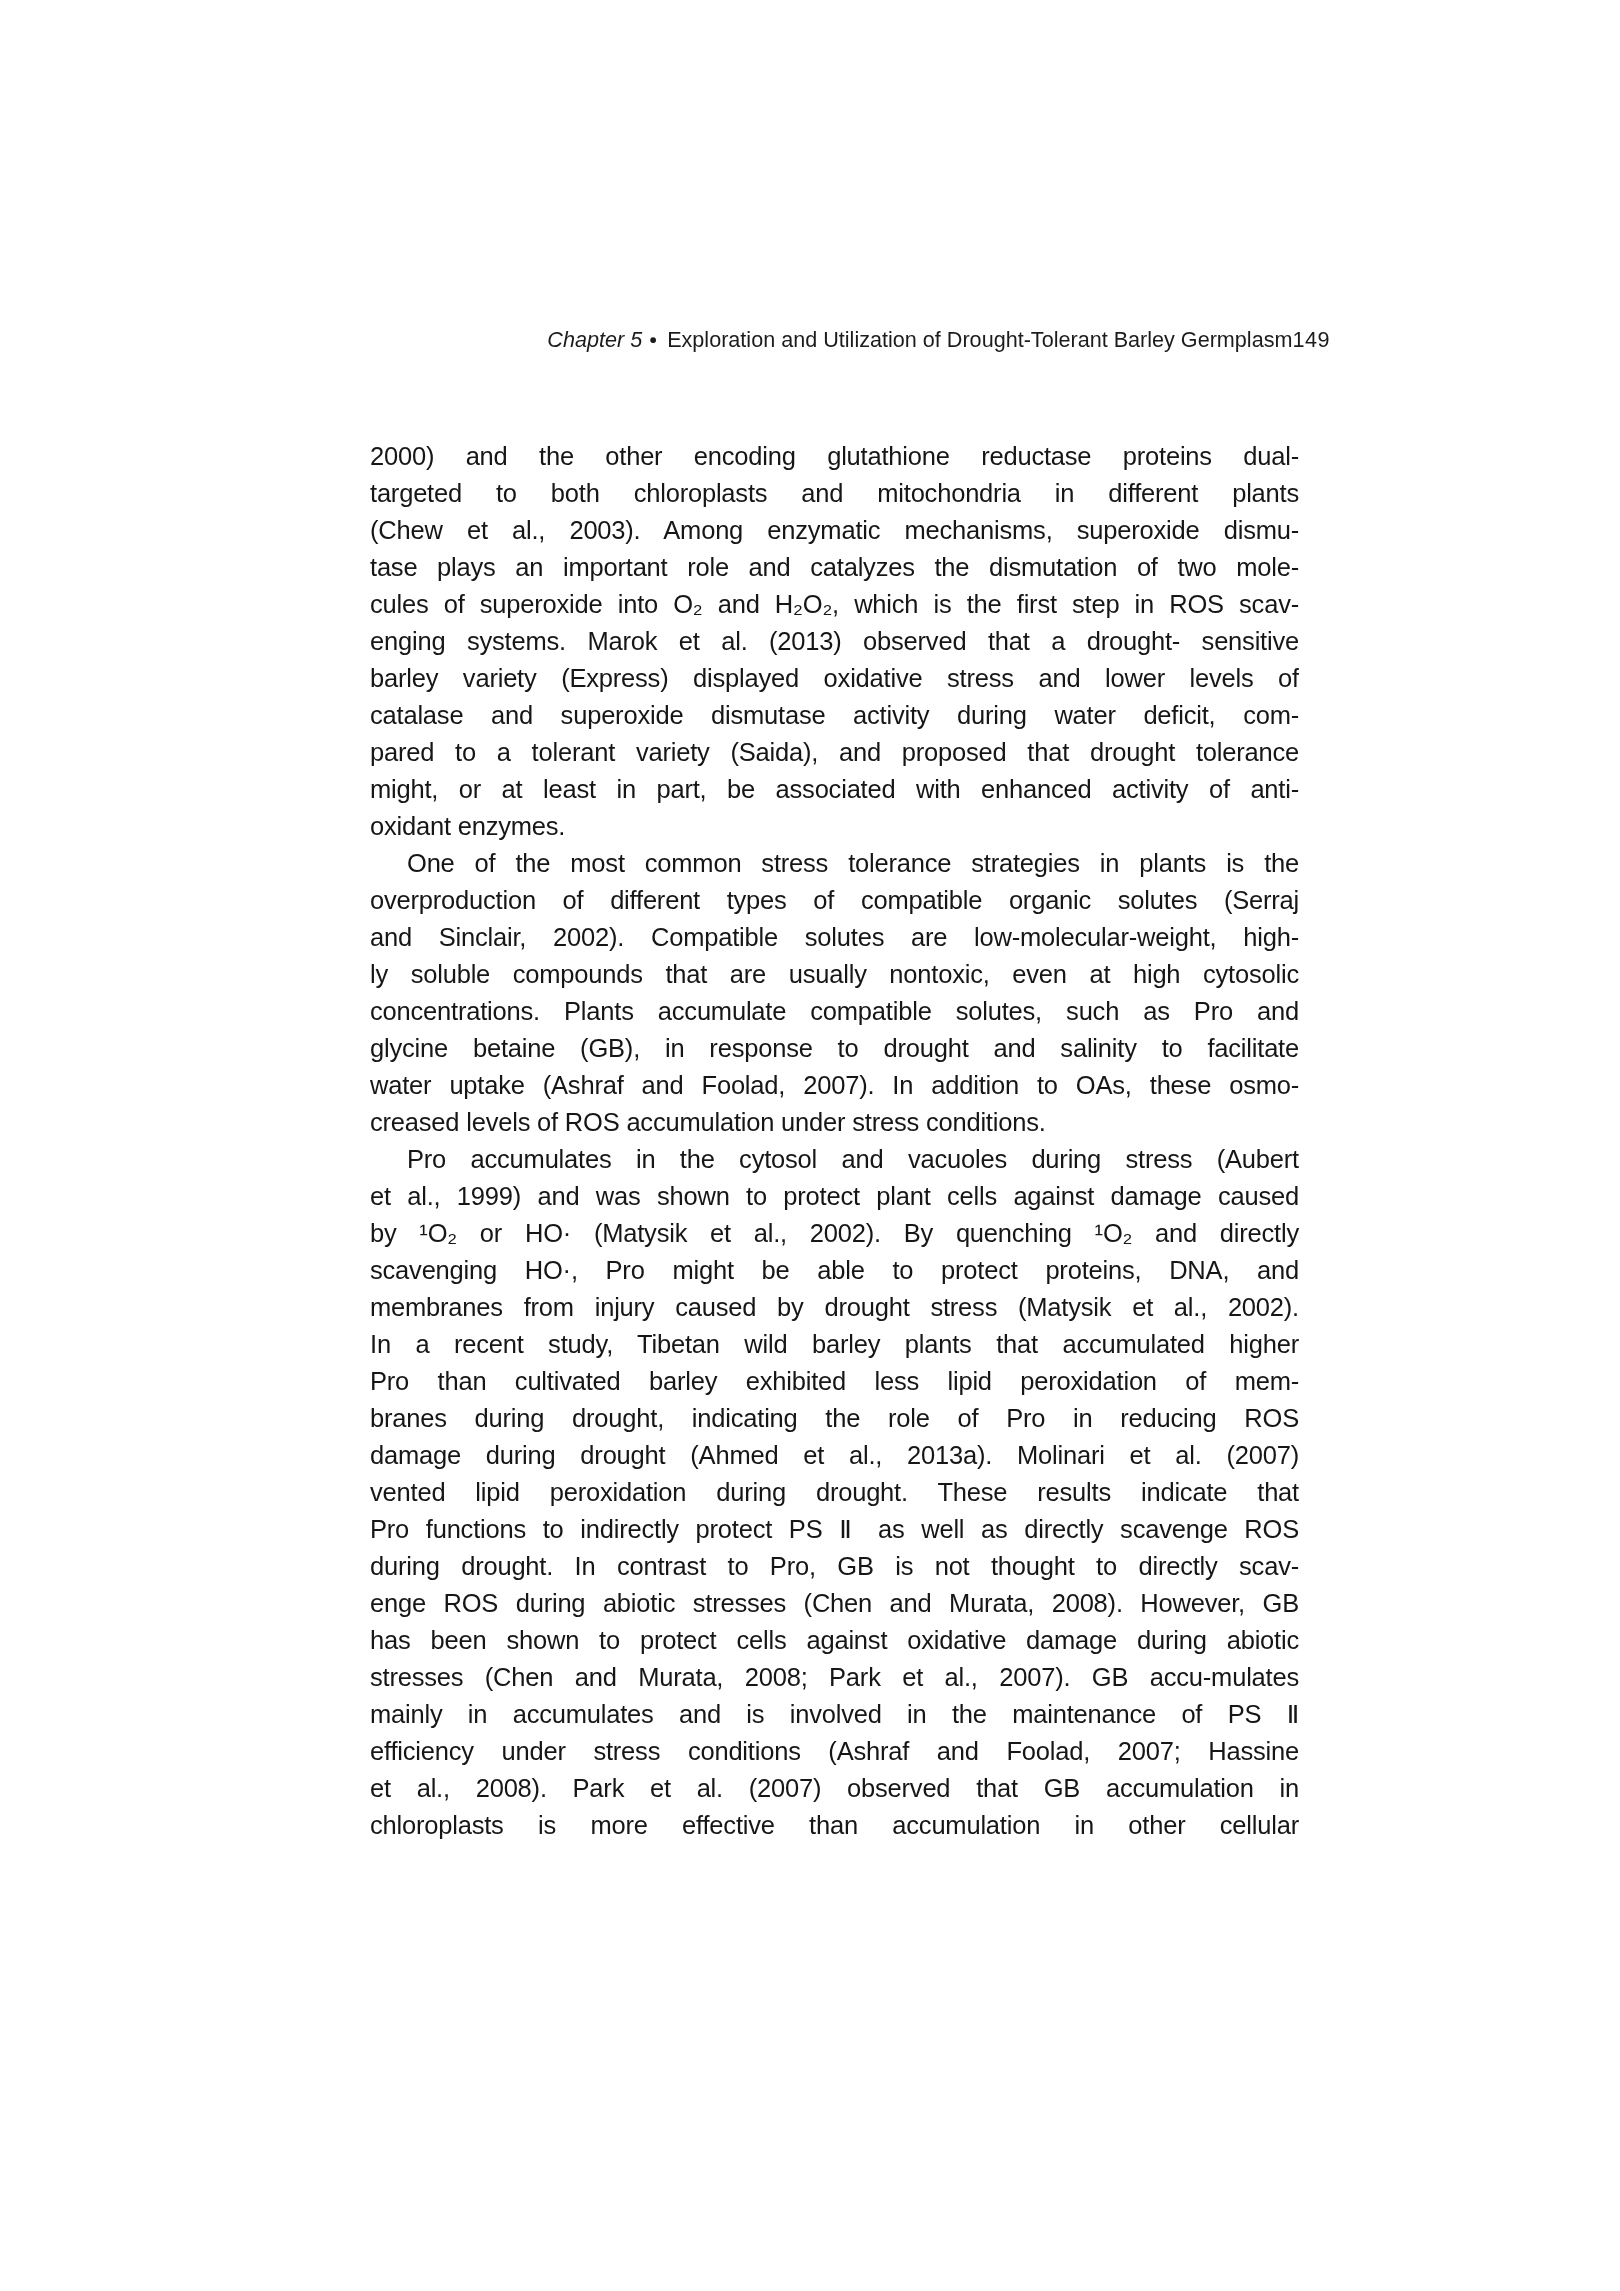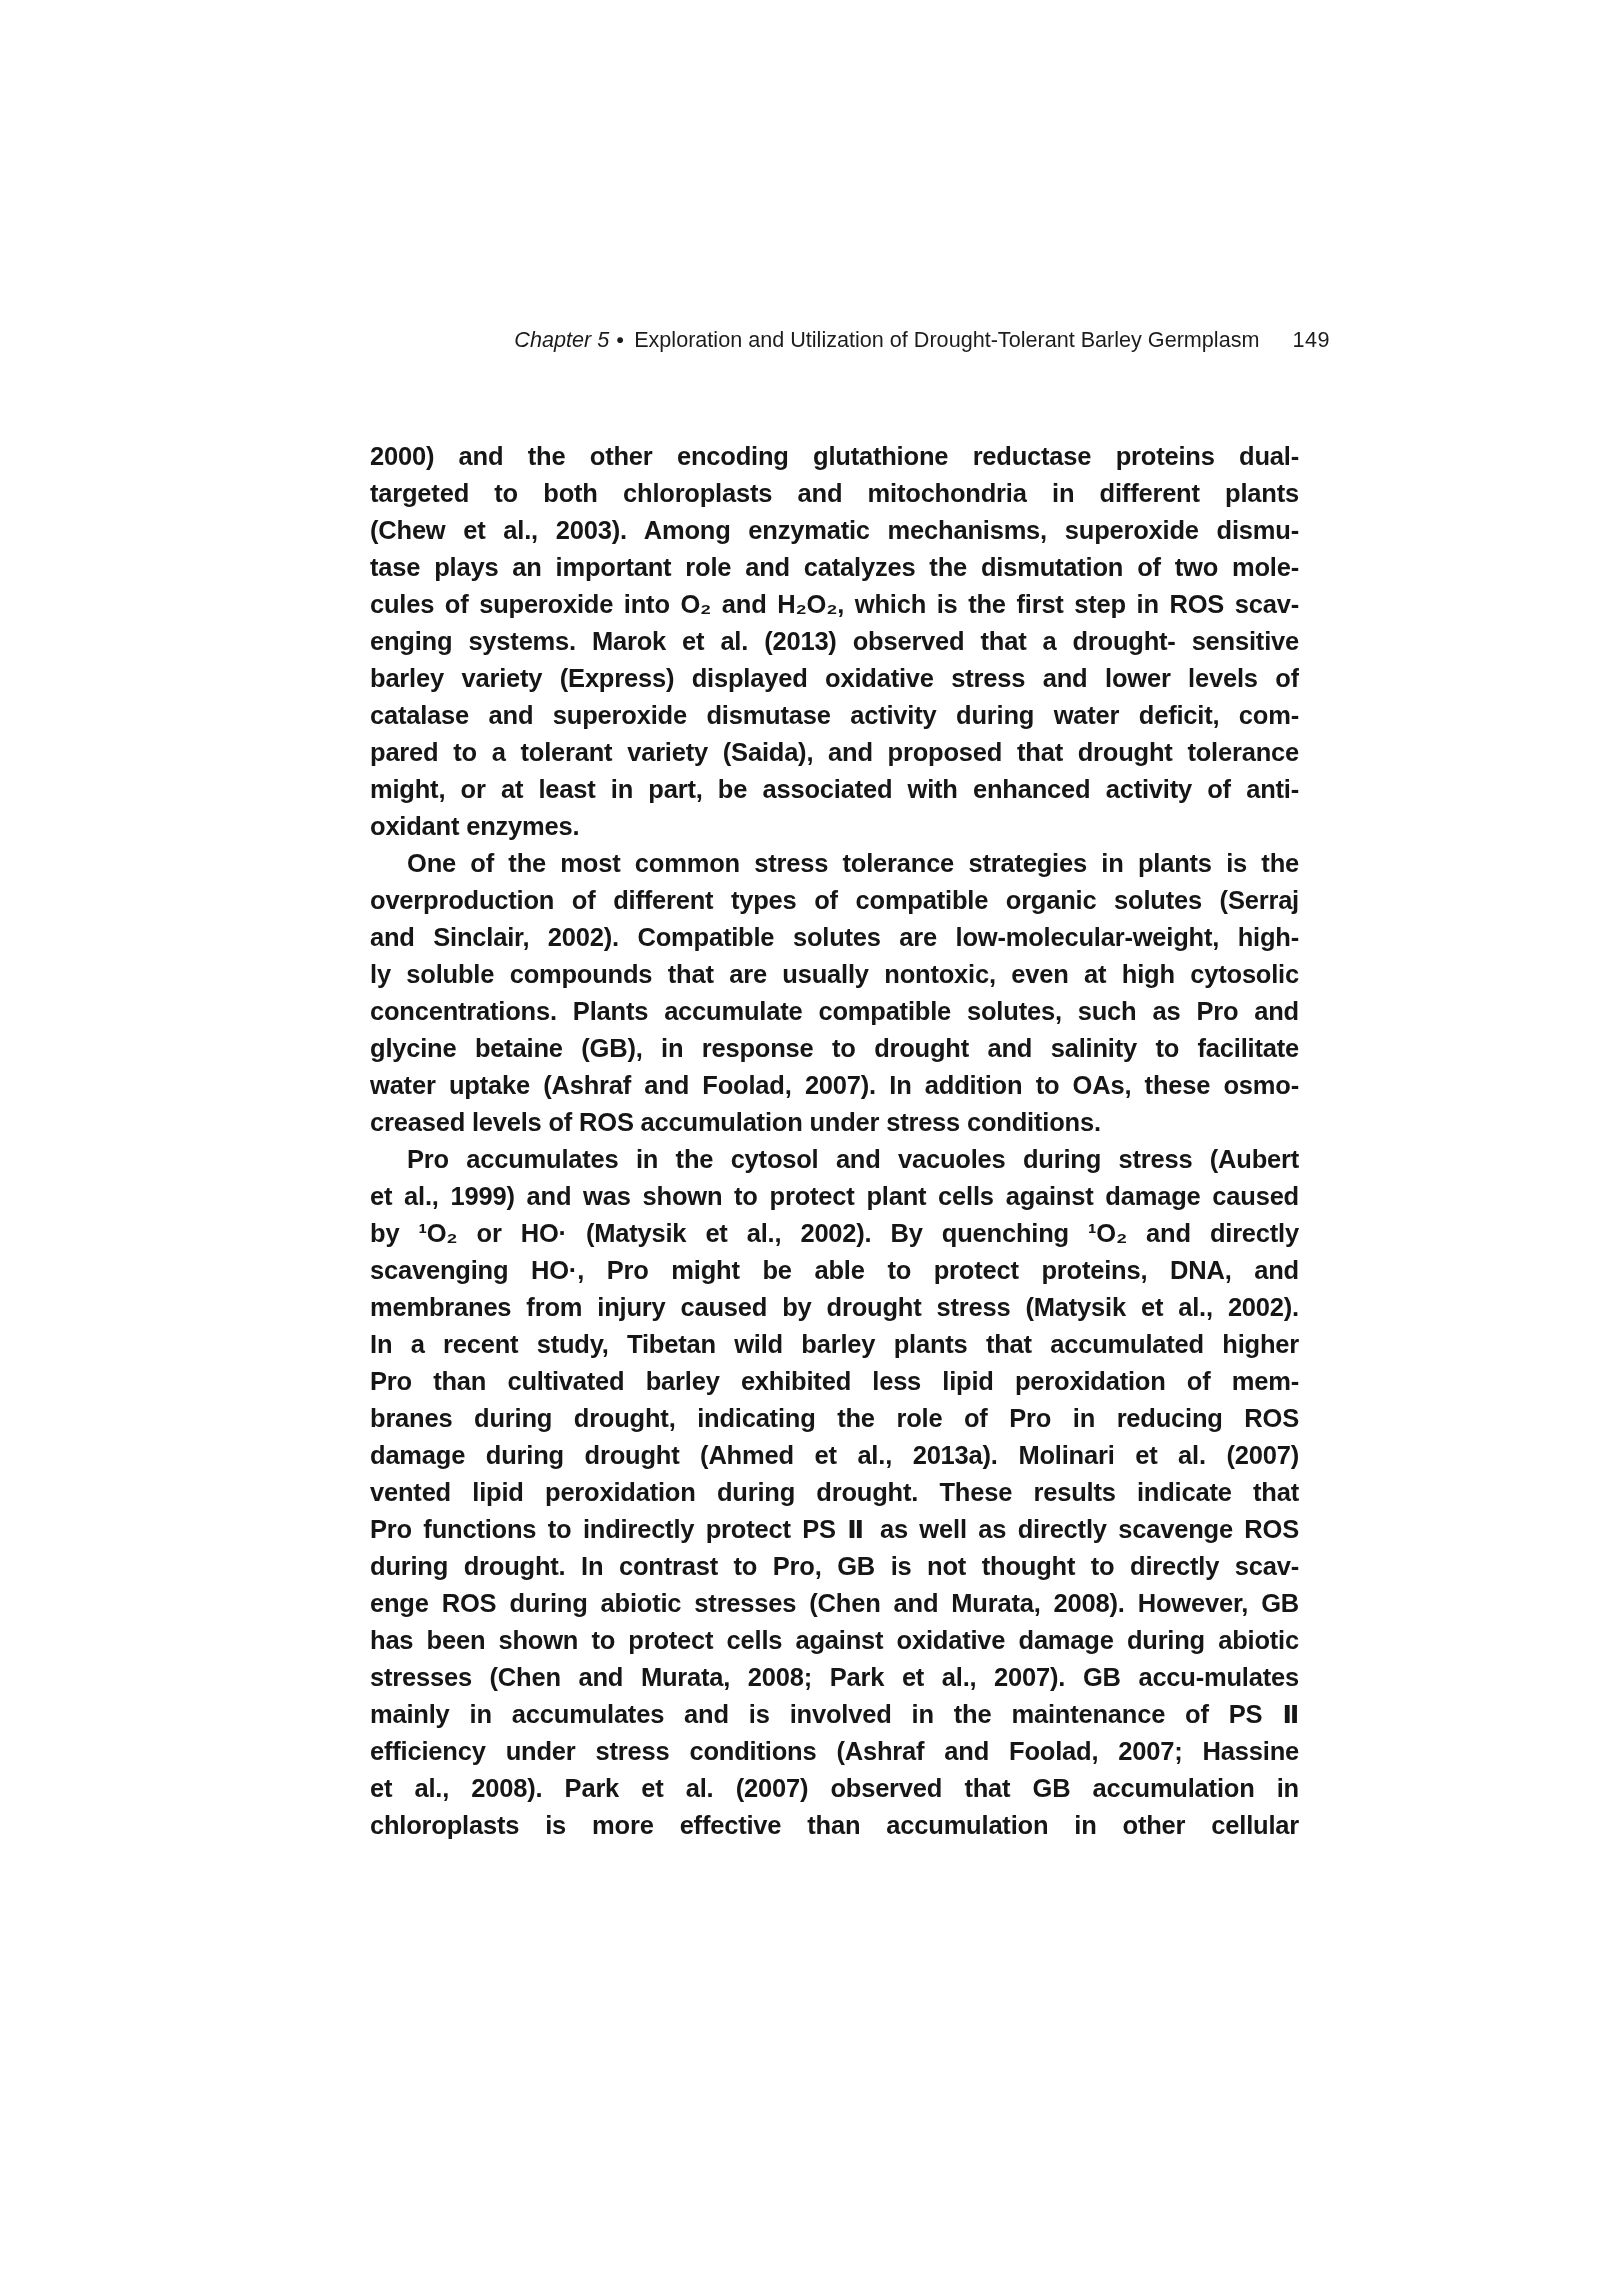--- a/index.html
+++ b/index.html
@@ -32,40 +32,38 @@
     font-style: italic;
     margin-left: 17px;
   }
   .running-head .bullet {
     font-size: 13.7px;
     margin: 0 9.8px 0 6.9px;
     align-self: center;
     line-height: 1;
   }
   .running-head .folio {
-    margin-left: 33px;
     letter-spacing: 0.5px;
   }
   
   .body-text {
     position: absolute;
     left: 370px;
     top: 438px;
     width: 929px;
     font-size: 25.5px;
     line-height: 37px;
     letter-spacing: -0.2px;
     color: #161616;
   }
   .body-text .line {
     text-align: justify;
     text-align-last: justify;
     height: 37px;
     overflow: hidden;
-    font-weight: bold;
   }
   .body-text .line.indent {
     text-indent: 37px;
   }
   .body-text .line.para-end {
     text-align: left;
     text-align-last: left;
   }
 </style>
 </head>

